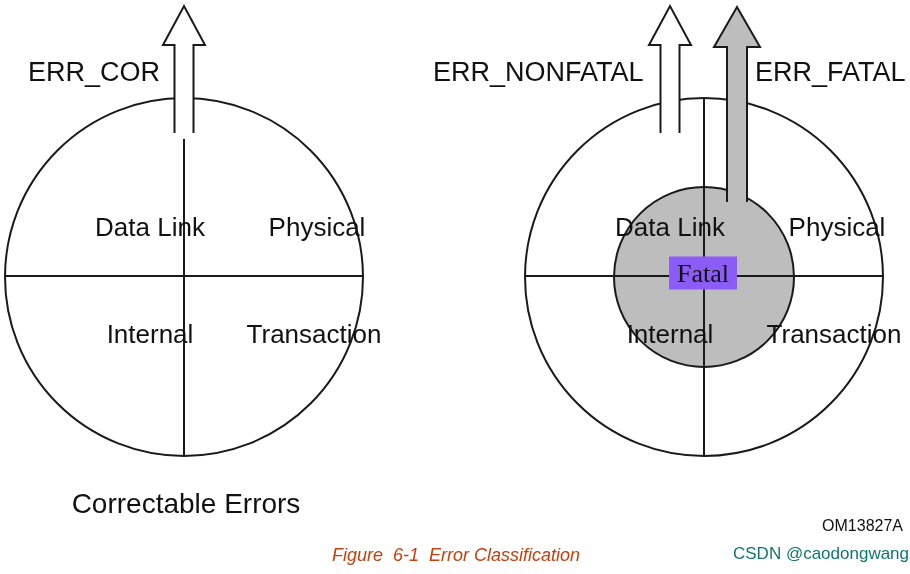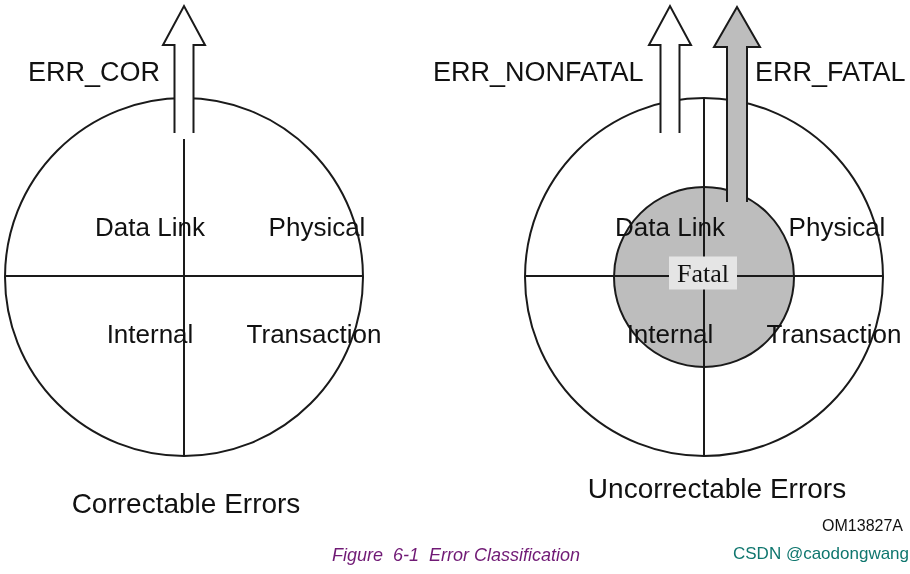--- a/index.html
+++ b/index.html
@@ -29,26 +29,26 @@
     white-space:nowrap;z-index:4;margin-left:48px;
   }
   .err-label{position:absolute;font-size:27px;line-height:29px;white-space:nowrap;z-index:4;}
   .caption{
     position:absolute;transform:translate(-50%,-50%);font-size:28px;line-height:32px;
     white-space:nowrap;z-index:4;
   }
   .fatal-label{
     position:absolute;left:703px;top:273px;transform:translate(-50%,-50%);
     font-family:"Liberation Serif","DejaVu Serif",serif;font-size:26px;line-height:33px;
-    background:#e5e5e5;padding:0 8px;z-index:4;white-space:nowrap;
+    background:#8b5cf6;padding:0 8px;z-index:4;white-space:nowrap;
   }
   .doc-code{position:absolute;right:7px;top:516px;font-size:16px;line-height:19px;z-index:4;}
   .figure-caption{
     position:absolute;left:332px;top:544px;font-size:18px;line-height:22px;font-style:italic;
-    color:#701a75;white-space:pre;z-index:4;
+    color:#c2410c;white-space:pre;z-index:4;
   }
   .watermark{
     position:absolute;left:733px;top:544px;font-size:17px;line-height:20px;color:#0f766e;z-index:4;
   }
 </style>
 </head>
 <body>
 
 <div class="canvas">
 
@@ -73,21 +73,20 @@
   <div class="err-label" style="left:433px;top:58px;">ERR_NONFATAL</div>
   <div class="err-label" style="left:755px;top:58px;">ERR_FATAL</div>
 
   <div class="qlabel" style="left:622px;top:227px;">Data Link</div>
   <div class="qlabel" style="left:789px;top:227px;">Physical</div>
   <div class="qlabel" style="left:622px;top:334px;">Internal</div>
   <div class="qlabel" style="left:786px;top:334px;">Transaction</div>
 
   <div class="fatal-label">Fatal</div>
 
-  <div class="caption" style="left:717px;top:489px;">Uncorrectable Errors</div>
 
   <svg class="arrows" width="910" height="574" viewBox="0 0 910 574">
     <path d="M 174.5 133 L 174.5 45 L 163 45 L 184 6 L 205 45 L 193.5 45 L 193.5 133" fill="#ffffff" stroke="#1a1a1a" stroke-width="2"></path>
     <path d="M 660.5 133 L 660.5 45 L 649 45 L 670 6 L 691 45 L 679.5 45 L 679.5 133" fill="#ffffff" stroke="#1a1a1a" stroke-width="2"></path>
     <path d="M 727 202 L 727 47 L 714 47 L 737 7 L 760 47 L 747 47 L 747 202" fill="#bdbdbd" stroke="#1a1a1a" stroke-width="2"></path>
   </svg>
 
   <div class="doc-code">OM13827A</div>
   <div class="figure-caption">Figure  6-1  Error Classification</div>
   <div class="watermark">CSDN @caodongwang</div>

